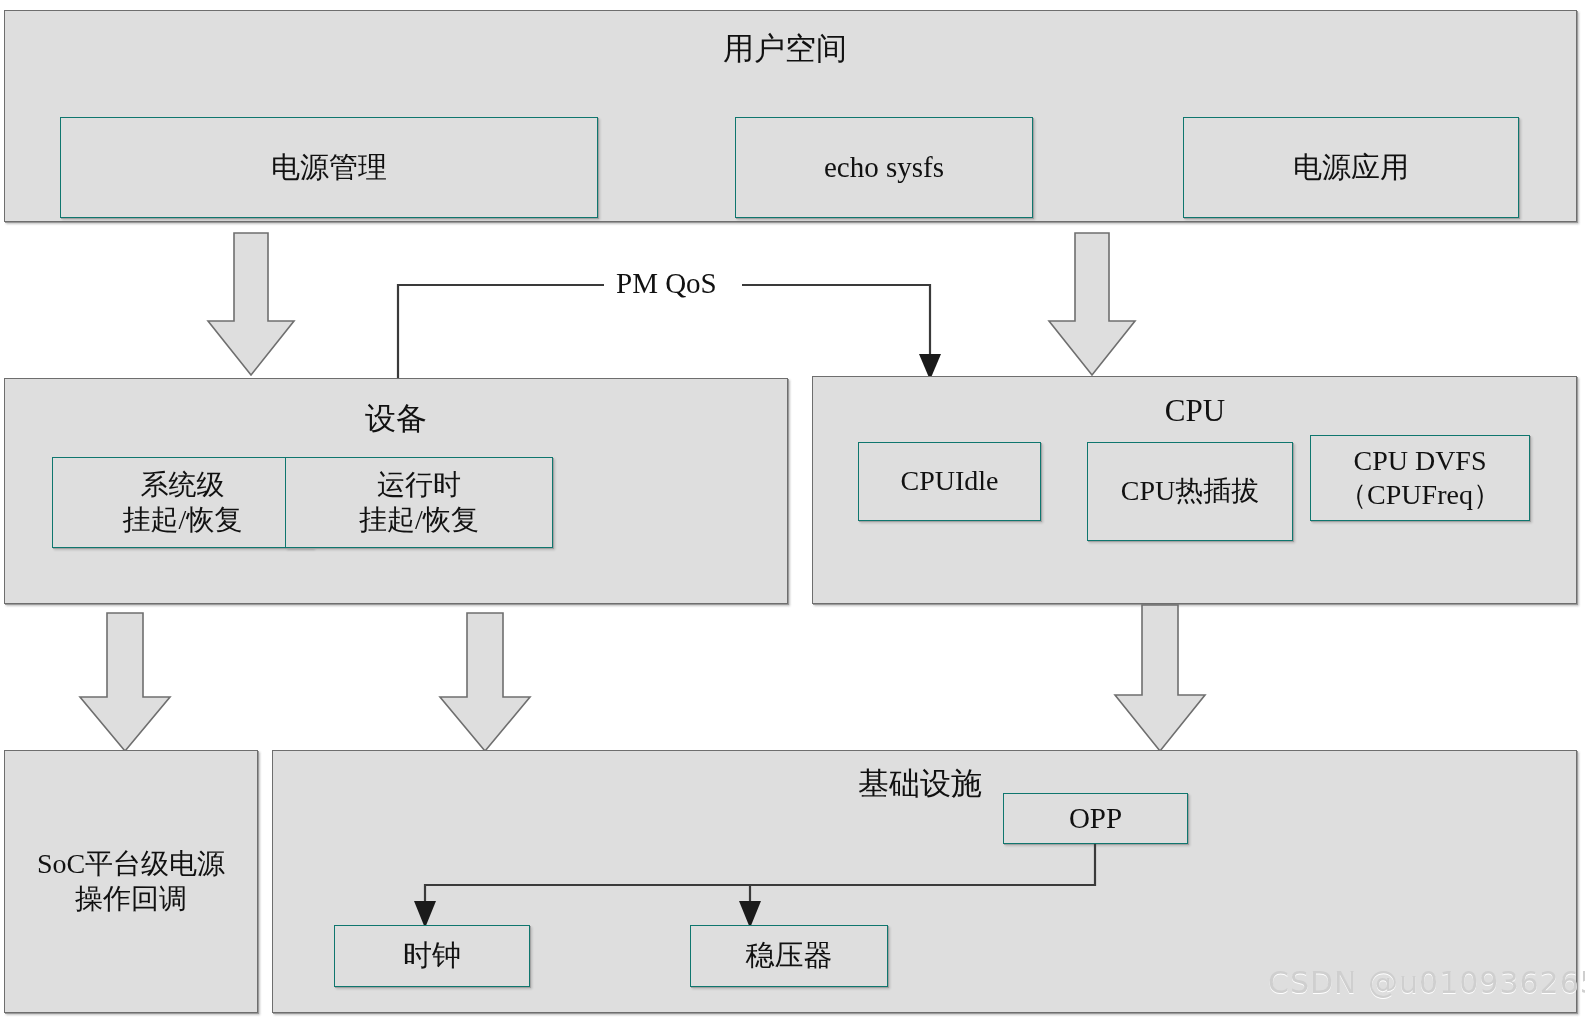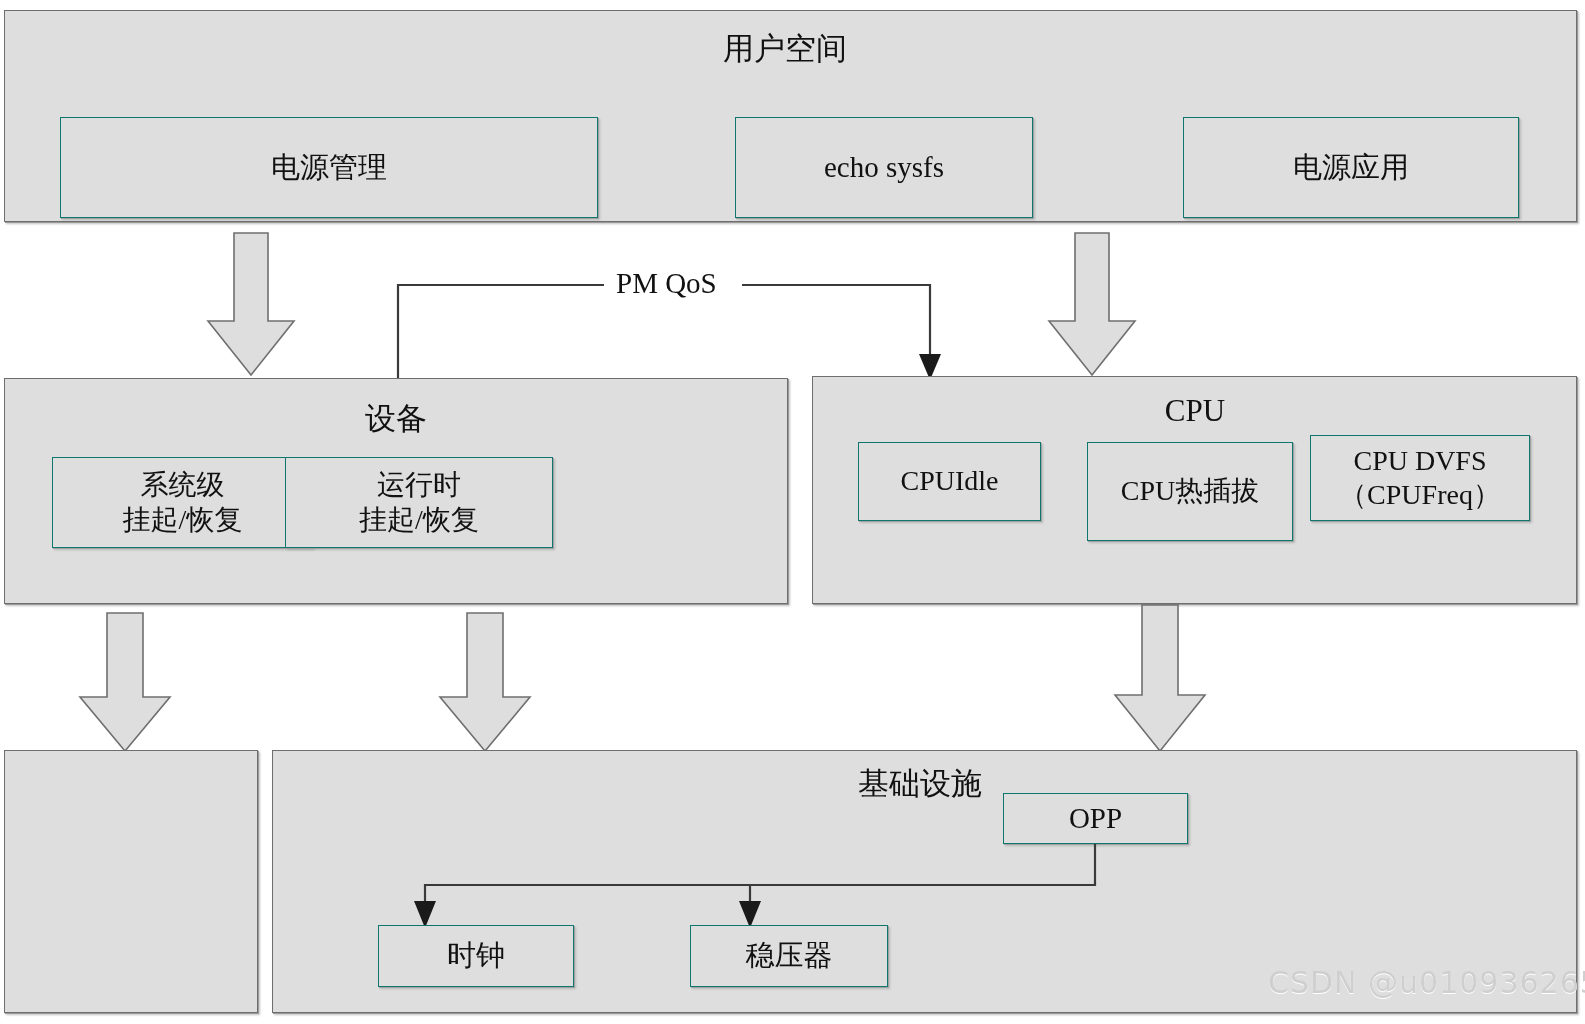--- a/index.html
+++ b/index.html
@@ -169,33 +169,35 @@
   </div>
 
   <div class="block-arrow" style="left:1115px; top:605px; width:90px; height:146px; background:none; border:none;">
     <svg width="90" height="146" viewBox="0 0 90 146">
       <polygon points="27,0 63,0 63,90 90,90 45,146 0,90 27,90" fill="#dedede" stroke="#6f6f6f" stroke-width="1.6"></polygon>
     </svg>
   </div>
 
   <div class="panel" style="left:4px; top:750px; width:254px; height:263px;">
   </div>
+  <div class="box t-28 lbl" style="left:4px; top:750px; width:254px; height:263px; border:none; box-shadow:none; background:none;">SoC平台级电源
+操作回调</div>
 
   <div class="panel" style="left:272px; top:750px; width:1305px; height:263px;">
   </div>
   <div class="panel-title t-34" style="left:720px; top:763px; width:400px;">基础设施</div>
 
   <div class="box t-30 lbl" style="left:1003px; top:793px; width:185px; height:51px;">OPP</div>
 
   <svg class="connector">
     <path d="M 1095,844 L 1095,885 L 425,885 L 425,915"></path>
     <polygon points="425,928 414,901 436,901" fill="#1a1a1a" stroke="none"></polygon>
     <path d="M 750,885 L 750,915"></path>
     <polygon points="750,928 739,901 761,901" fill="#1a1a1a" stroke="none"></polygon>
   </svg>
 
-  <div class="box t-30 lbl" style="left:334px; top:925px; width:196px; height:62px;margin-left:44px;">时钟</div>
+  <div class="box t-30 lbl" style="left:334px; top:925px; width:196px; height:62px;">时钟</div>
 
   <div class="box t-30 lbl" style="left:690px; top:925px; width:198px; height:62px;">稳压器</div>
 
   <div class="watermark" style="left:1268px; top:965px;">CSDN @u010936265</div>
 
 </div>
 
 </body></html>

